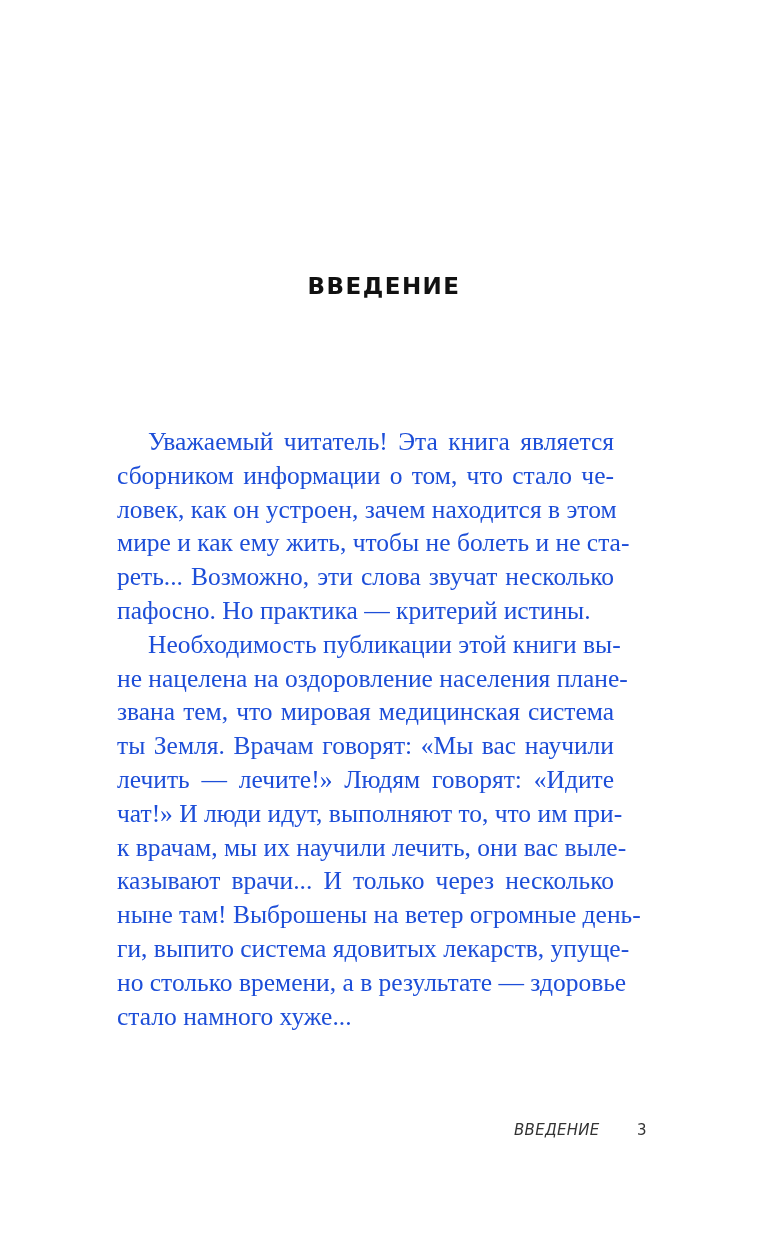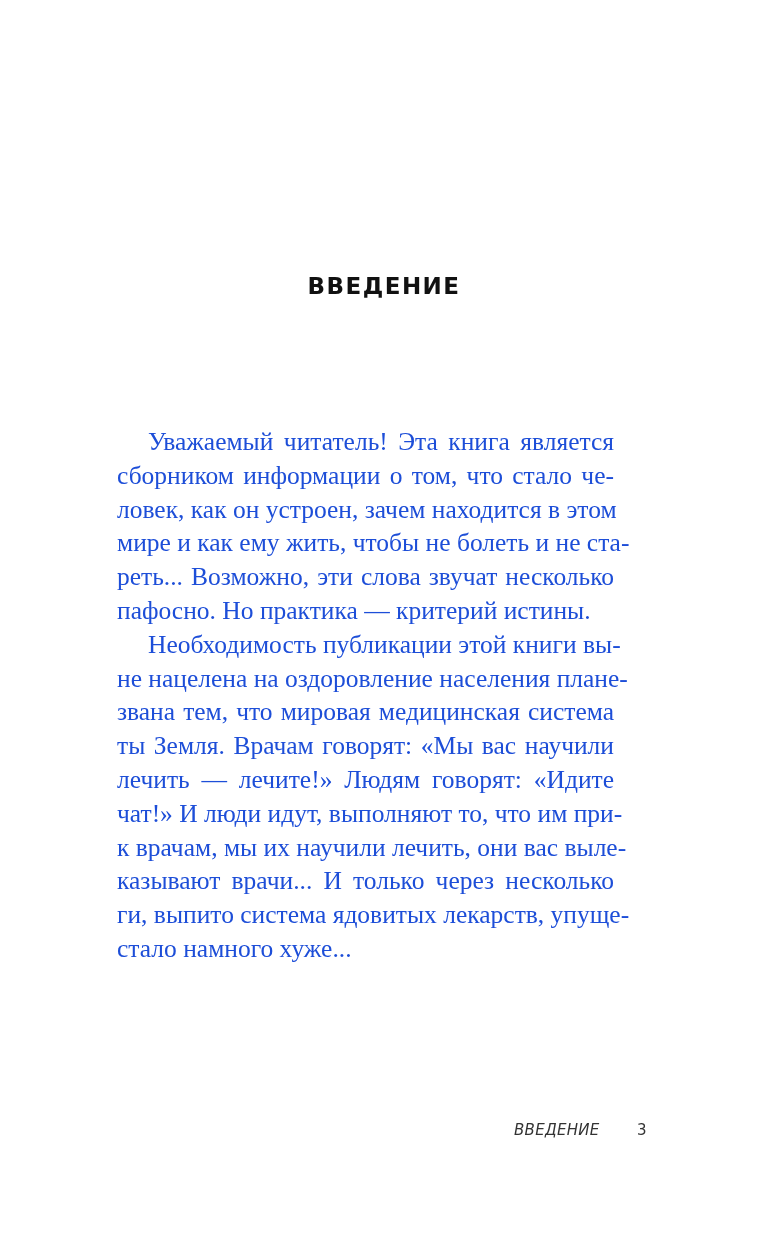--- a/index.html
+++ b/index.html
@@ -86,21 +86,23 @@
   </div>
   <div>
     <span class="line indent">Необходимость публикации этой книги вы-</span>
     <span class="line">не нацелена на оздоровление населения плане-</span>
     <span class="line">звана тем, что мировая медицинская система</span>
     <span class="line">ты Земля. Врачам говорят: «Мы вас научили</span>
     <span class="line">лечить — лечите!» Людям говорят: «Идите</span>
     <span class="line">чат!» И люди идут, выполняют то, что им при-</span>
     <span class="line">к врачам, мы их научили лечить, они вас выле-</span>
     <span class="line">казывают врачи... И только через несколько</span>
+    <span class="line">ныне там! Выброшены на ветер огромные день-</span>
     <span class="line">ги, выпито система ядовитых лекарств, упуще-</span>
+    <span class="line">но столько времени, а в результате — здоровье</span>
     <span class="line last">стало намного хуже...</span>
   </div>
 </div>
 
 <div class="footer">
   <span class="running-head">ВВЕДЕНИЕ</span>
   <span class="page-number">3</span>
 </div>
 
 </body></html>

